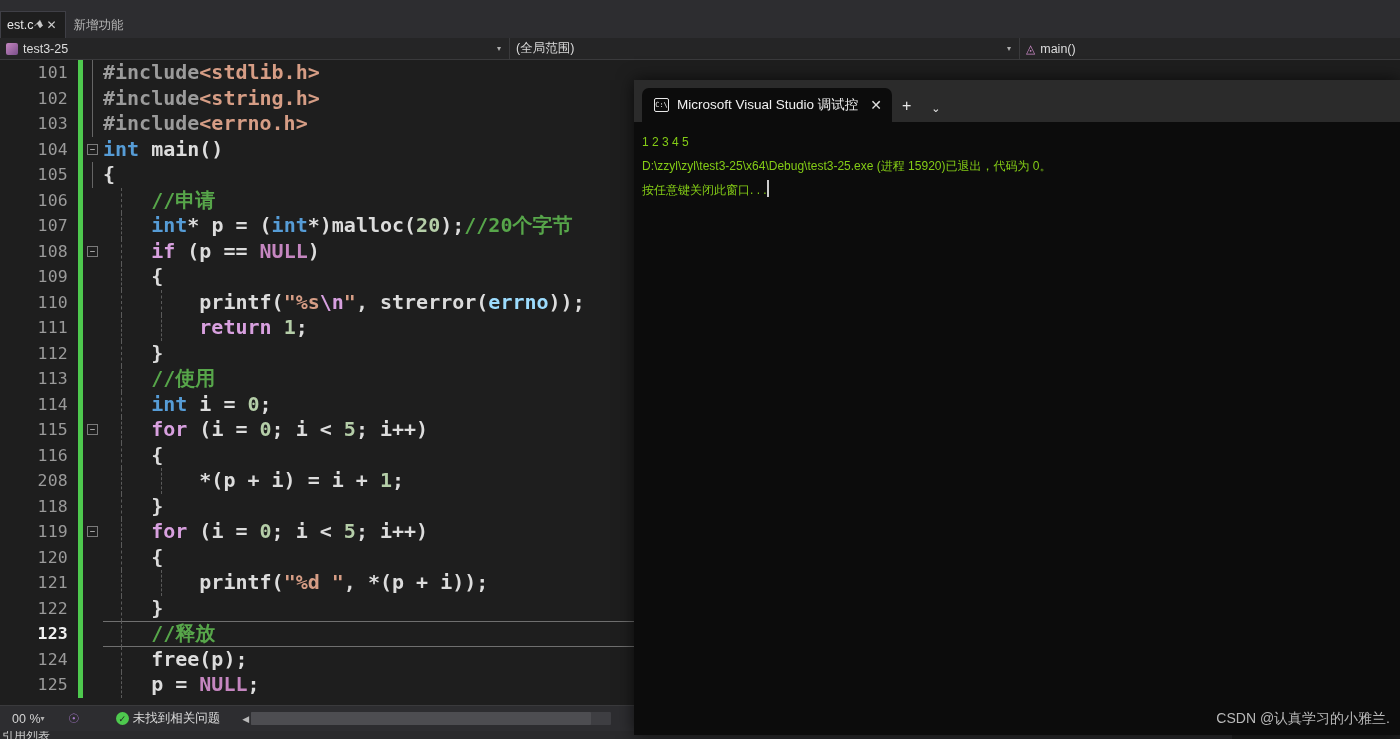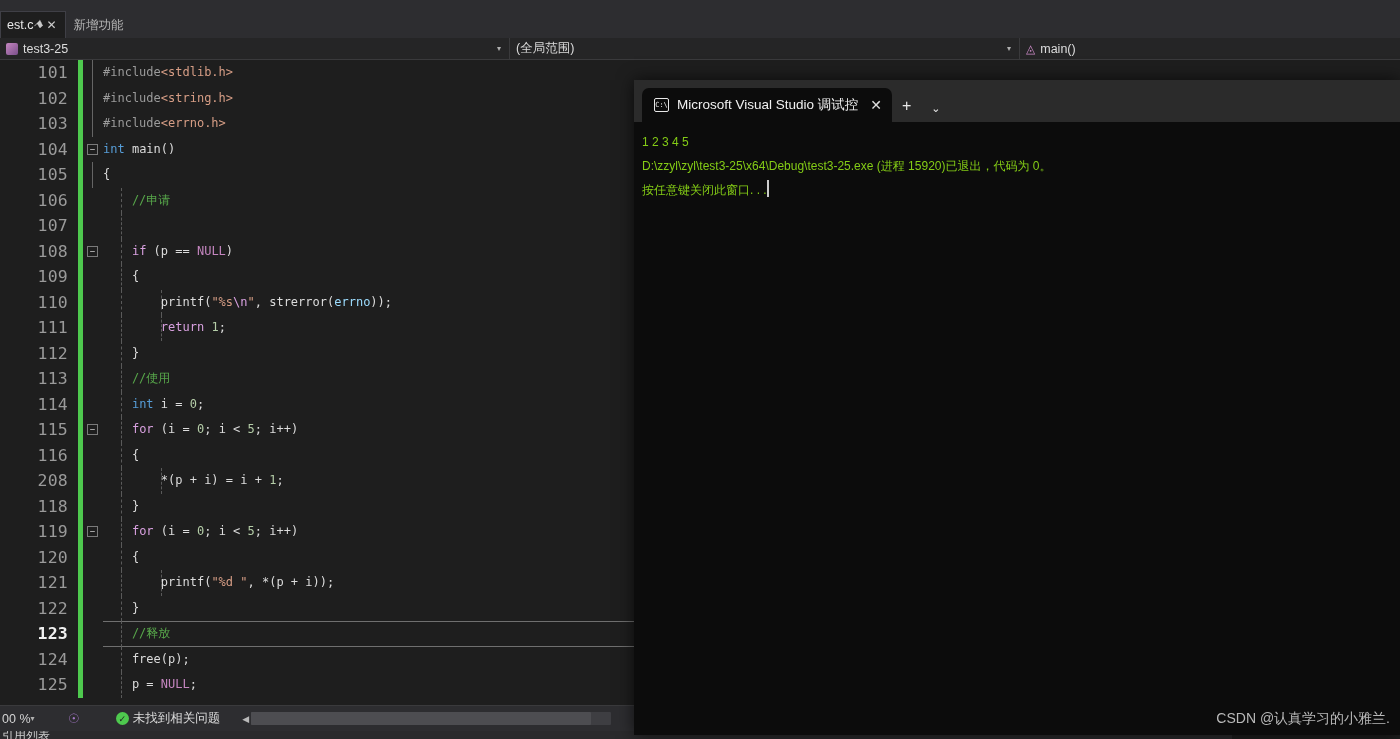--- a/index.html
+++ b/index.html
@@ -62,21 +62,21 @@
   }
   .gutter.cur { color: #f0f0f0; font-weight: bold; }
   .changebar { width: 5px; min-width: 5px; background: #4ec94e; height: 25.5px; }
   .foldcol { width: 20px; min-width: 20px; height: 25.5px; position: relative; }
   .foldbox {
     position: absolute; left: 4px; top: 7px; width: 11px; height: 11px;
     border: 1px solid #7a7a7a; color: #cfcfcf; font-size: 9px; line-height: 9px;
     text-align: center; background: #1e1e1e;
   }
   .vline { position: absolute; left: 9px; top: 0; width: 1px; height: 25.5px; background: #656565; }
-  .codetxt { font-size: 12px; color: #dcdcdc; white-space: pre; line-height: 25.5px; }
+  .codetxt { font-size: 20px; color: #dcdcdc; white-space: pre; line-height: 25.5px; font-weight: bold; }
   .cur-line-hl {
     position: absolute; left: 103px; right: 0; top: 0; height: 25.5px;
     border-top: 1px solid #6f6f6f; border-bottom: 1px solid #6f6f6f; pointer-events: none;
   }
 
   
   .k-pre   { color: #9b9b9b; }
   .k-hdr   { color: #d69d85; }
   .k-type  { color: #569cd6; }
   .k-plain { color: #dcdcdc; }
@@ -88,21 +88,21 @@
   .k-num   { color: #b5cea8; }
   .k-mac   { color: #c586c0; }
   .k-punc  { color: #dcdcdc; }
 
   
   .statusbar {
     position: absolute; left: 0; top: 705px; width: 1400px; height: 26px;
     background: #2d2d30; display: flex; align-items: center;
     font-size: 12.5px; color: #d4d4d4; border-top: 1px solid #3a3a3c;
   }
-  .zoomsel { display: flex; align-items: center; gap: 0; padding-left: 2px; width: 64px; }
+  .zoomsel { display: flex; align-items: center; gap: 0; padding-left: 12px; width: 64px; }
   .zoomsel .caret { font-size: 8px; color: #b0b0b0; }
   .st-icon { margin-left: 4px; font-size: 13px; color: #a678c8; }
   .st-check { margin-left: 36px; width: 13px; height: 13px; border-radius: 50%; background: #4ec94e; color: #1e1e1e; font-size: 9px; display: inline-flex; align-items: center; justify-content: center; }
   .st-msg { margin-left: 4px; color: #dcdcdc; }
   .hscroll { margin-left: 22px; display: flex; align-items: center; gap: 2px; }
   .hs-arrow { color: #b9b9b9; font-size: 9px; }
   .hs-track { width: 360px; height: 13px; background: #3e3e42; border-radius: 1px; }
   .hs-thumb { width: 340px; height: 13px; background: #4d4d51; border-radius: 1px; }
 
   .bottomstrip { position: absolute; left:0; top: 731px; width: 1232px; height: 8px; background: #2a2a2c; overflow: hidden; }
@@ -225,20 +225,21 @@
           <div class="changebar"></div>
           <div class="foldcol"></div>
           <span style="position: absolute; left: 121px; top: 0px; height: 25.5px; border-left: 1px dashed rgb(90, 90, 90);"></span>
           <div class="codetxt"><span class="k-cmt">    //申请</span></div>
         </div>
         <div class="code-row">
           <div class="gutter">107</div>
           <div class="changebar"></div>
           <div class="foldcol"></div>
           <span style="position: absolute; left: 121px; top: 0px; height: 25.5px; border-left: 1px dashed rgb(90, 90, 90);"></span>
+          <div class="codetxt"><span class="k-plain">    </span><span class="k-type">int</span><span class="k-plain">* p = (</span><span class="k-type">int</span><span class="k-plain">*)malloc(</span><span class="k-num">20</span><span class="k-plain">);</span><span class="k-cmt">//20个字节</span></div>
         </div>
         <div class="code-row">
           <div class="gutter">108</div>
           <div class="changebar"></div>
           <div class="foldcol">
             <div class="foldbox">−</div>
           </div>
           <span style="position: absolute; left: 121px; top: 0px; height: 25.5px; border-left: 1px dashed rgb(90, 90, 90);"></span>
           <div class="codetxt"><span class="k-plain">    </span><span class="k-kw">if</span><span class="k-plain"> (p == </span><span class="k-mac">NULL</span><span class="k-plain">)</span></div>
         </div>

